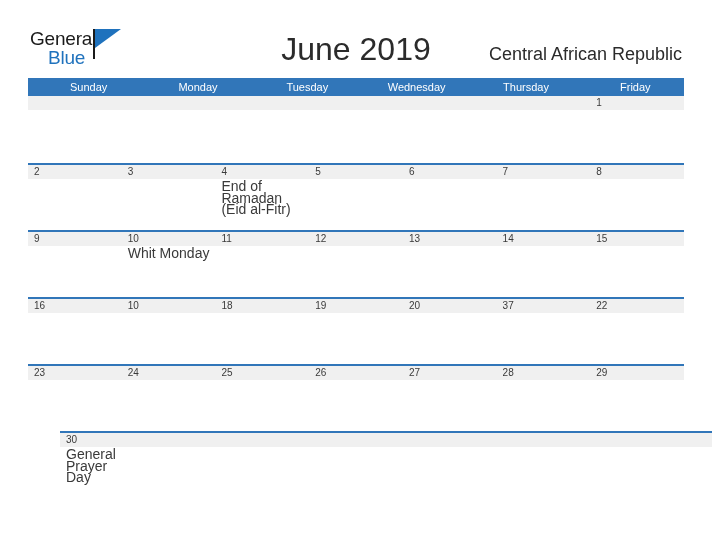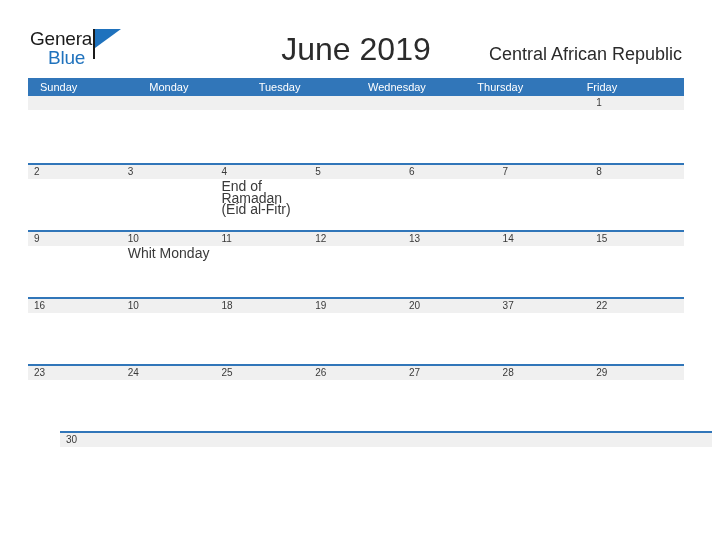--- a/index.html
+++ b/index.html
@@ -112,20 +112,21 @@
   }
   .weekday-cell {
     flex: 1 1 0;
     color: #ffffff;
     font-size: 11px;
     line-height: 18px;
     padding-left: 12px;
     box-sizing: border-box;
     font-family: "Liberation Sans", sans-serif;
     white-space: nowrap;
+    text-align: center;
   }
 
   .week-row {
     position: relative;
     width: 656px;
     height: 67px;
     border-top: 2px solid #3176b9;
     box-sizing: border-box;
   }
   .week-row:first-of-type {
@@ -377,20 +378,24 @@
               <span class="daynum">30</span>
             </div>
             <div class="daycell"></div>
             <div class="daycell"></div>
             <div class="daycell"></div>
             <div class="daycell"></div>
             <div class="daycell"></div>
             <div class="daycell"></div>
           </div>
           <div class="events-layer">
+            <div class="eventcell">
+              <div class="event-text">General Prayer</div>
+              <div class="event-text">Day</div>
+            </div>
             <div class="eventcell"></div>
             <div class="eventcell"></div>
             <div class="eventcell"></div>
             <div class="eventcell"></div>
             <div class="eventcell"></div>
             <div class="eventcell"></div>
           </div>
         </div>
       </div>
   </div>

